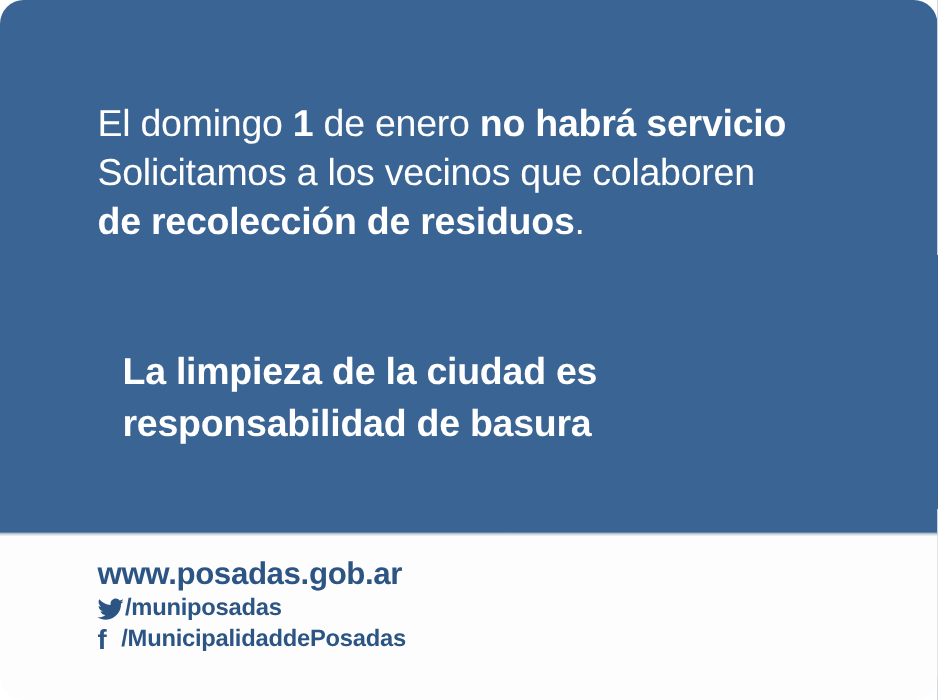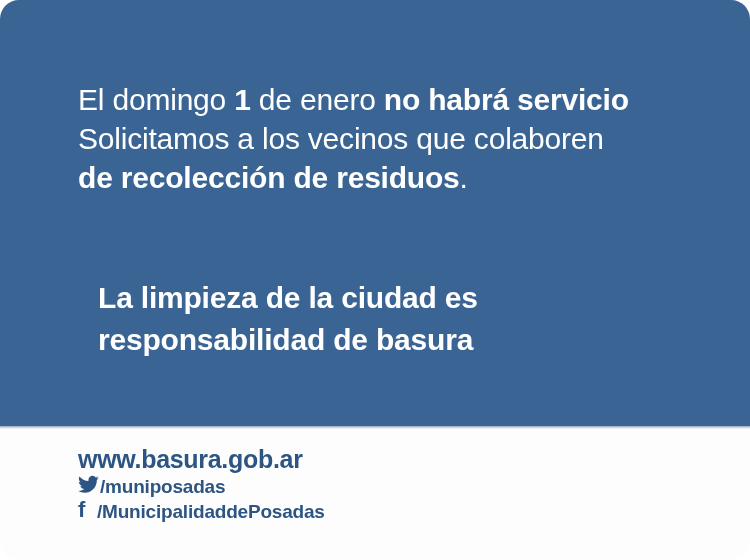--- a/index.html
+++ b/index.html
@@ -91,20 +91,21 @@
   .site-url {
     color: #2C5584;
     font-size: 25px;
     font-weight: 700;
     line-height: 30px;
     letter-spacing: -0.3px;
     white-space: nowrap;
   }
   .social-row {
     display: flex;
+    align-items: center;
     color: #2C5584;
     font-size: 19px;
     font-weight: 700;
     line-height: 25px;
     letter-spacing: -0.2px;
     white-space: nowrap;
   }
   .social-row .handle-text {
     margin-left: 1px;
   }
@@ -149,21 +150,21 @@
   </div>
 
   <div class="headline-block">
     <div class="headline-line">La limpieza de la ciudad es</div>
     <div class="headline-line">responsabilidad de basura</div>
   </div>
 
   <div class="footer">
 
     <div class="footer-contact">
-      <div class="site-url">www.basura.gob.ar</div>
+      <div class="site-url">www.posadas.gob.ar</div>
 
       <div class="social-row tw">
         <span class="tw-icon">
           <svg viewBox="0 0 24 20" width="21" height="19" aria-hidden="true">
             <path fill="#2C5584" d="M24 2.6c-.9.4-1.8.7-2.8.8 1-.6 1.8-1.6 2.2-2.7-1 .6-2 1-3.1 1.2A4.9 4.9 0 0 0 16.8 0c-2.7 0-4.9 2.2-4.9 4.9 0 .4 0 .8.1 1.1C7.9 5.8 4.2 3.8 1.7.8 1.2 1.6 1 2.4 1 3.3c0 1.7.9 3.2 2.2 4.1-.8 0-1.6-.2-2.2-.6v.1c0 2.4 1.7 4.4 3.9 4.8-.4.1-.8.2-1.3.2-.3 0-.6 0-.9-.1.6 2 2.4 3.4 4.6 3.4-1.7 1.3-3.8 2.1-6.1 2.1-.4 0-.8 0-1.2-.1 2.2 1.4 4.8 2.2 7.5 2.2 9.1 0 14-7.5 14-14v-.6c1-.7 1.8-1.6 2.5-2.5z"></path>
           </svg>
         </span>
         <span class="handle-text">/muniposadas</span>
       </div>
 

